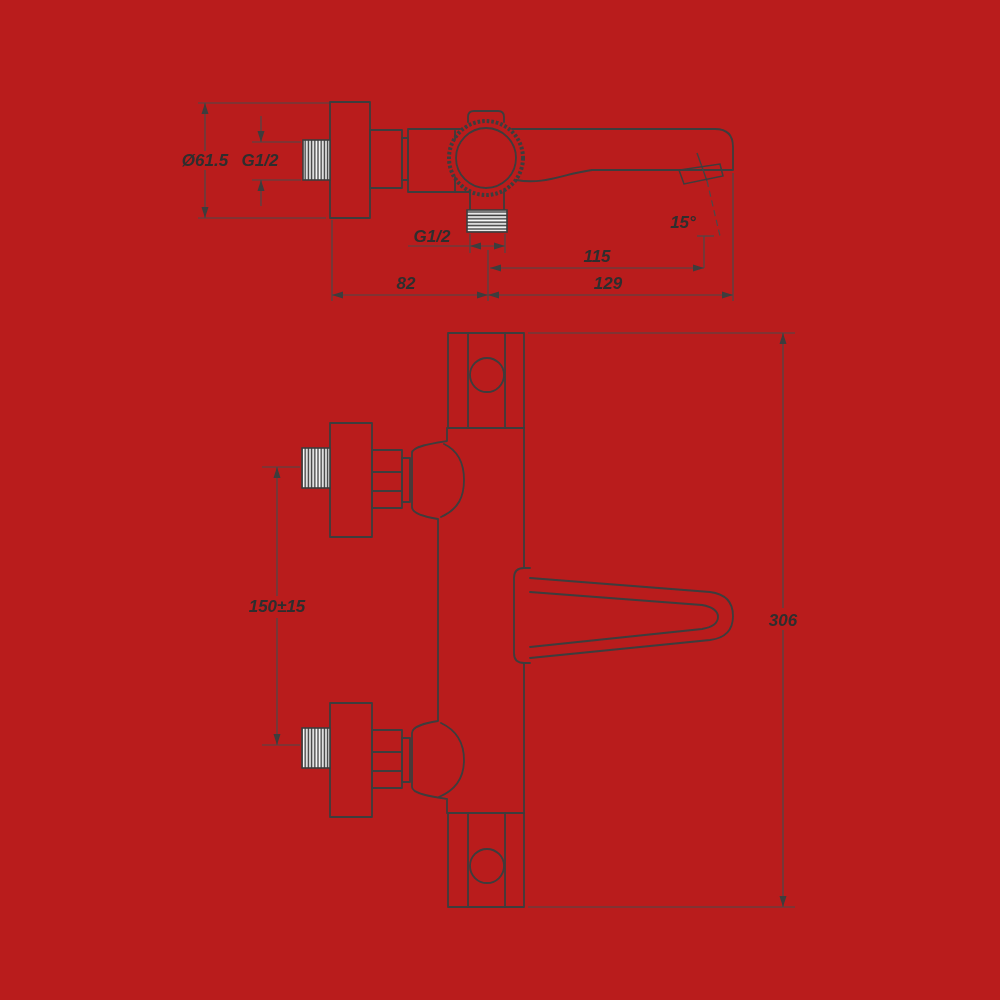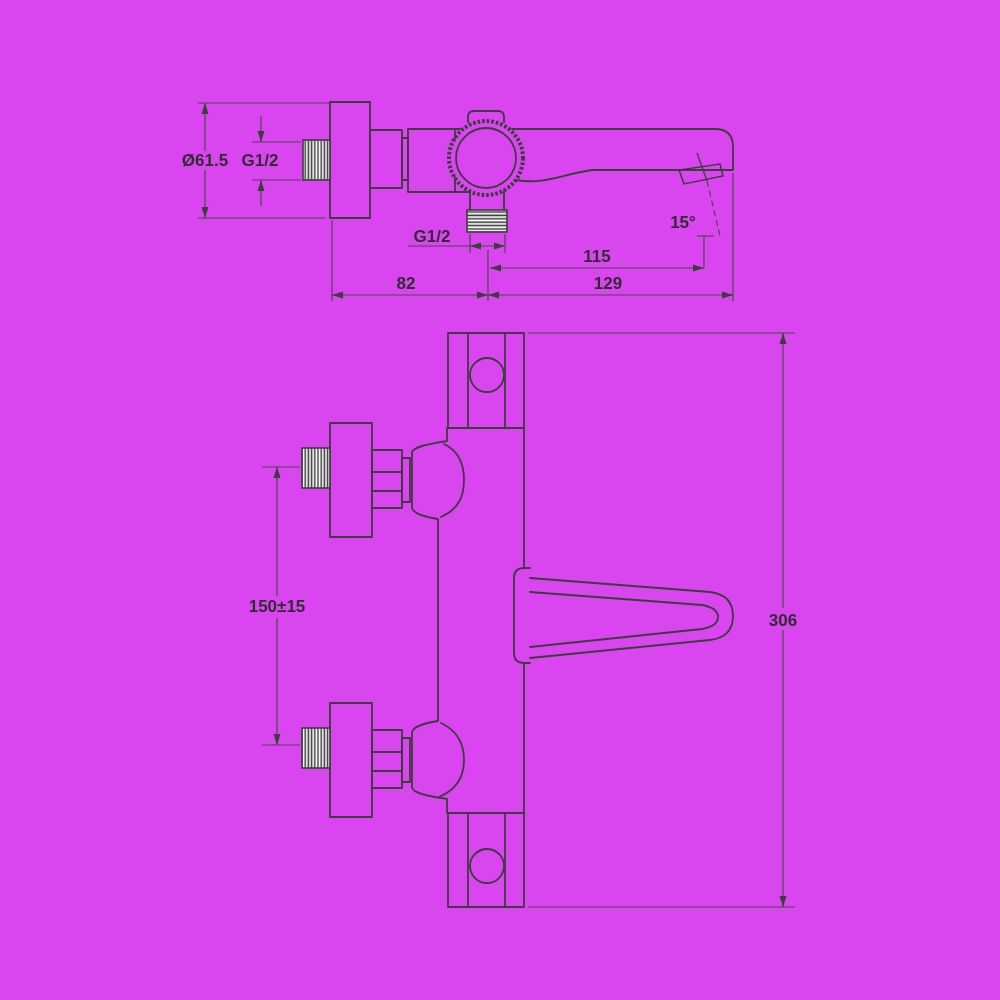--- a/index.html
+++ b/index.html
@@ -7,22 +7,23 @@
     padding: 0;
     background: #ffffff;
     width: 1000px;
     height: 1000px;
     font-family: "Liberation Sans", sans-serif;
   }
   .canvas {
     position: relative;
     width: 1000px;
     height: 1000px;
-    background: #d946ef;
+    background: #b91c1c;
     overflow: hidden;
+    font-style: italic;
   }
   svg { display: block; }
   .outline { fill: none; stroke: #3d3d3d; stroke-width: 1.8; stroke-linejoin: round; stroke-linecap: round; }
   .thin    { fill: none; stroke: #424242; stroke-width: 1.4; }
   .dim     { fill: none; stroke: #4a4a4a; stroke-width: 1.2; }
   .dashed  { fill: none; stroke: #4a4a4a; stroke-width: 1.2; stroke-dasharray: 6 4; }
   .arrow   { fill: #3d3d3d; stroke: none; }
   .knurl   { fill: none; stroke: #3d3d3d; stroke-width: 4; stroke-dasharray: 2.6 2; }
   .dimtext {
     fill: #2e2e2e;

